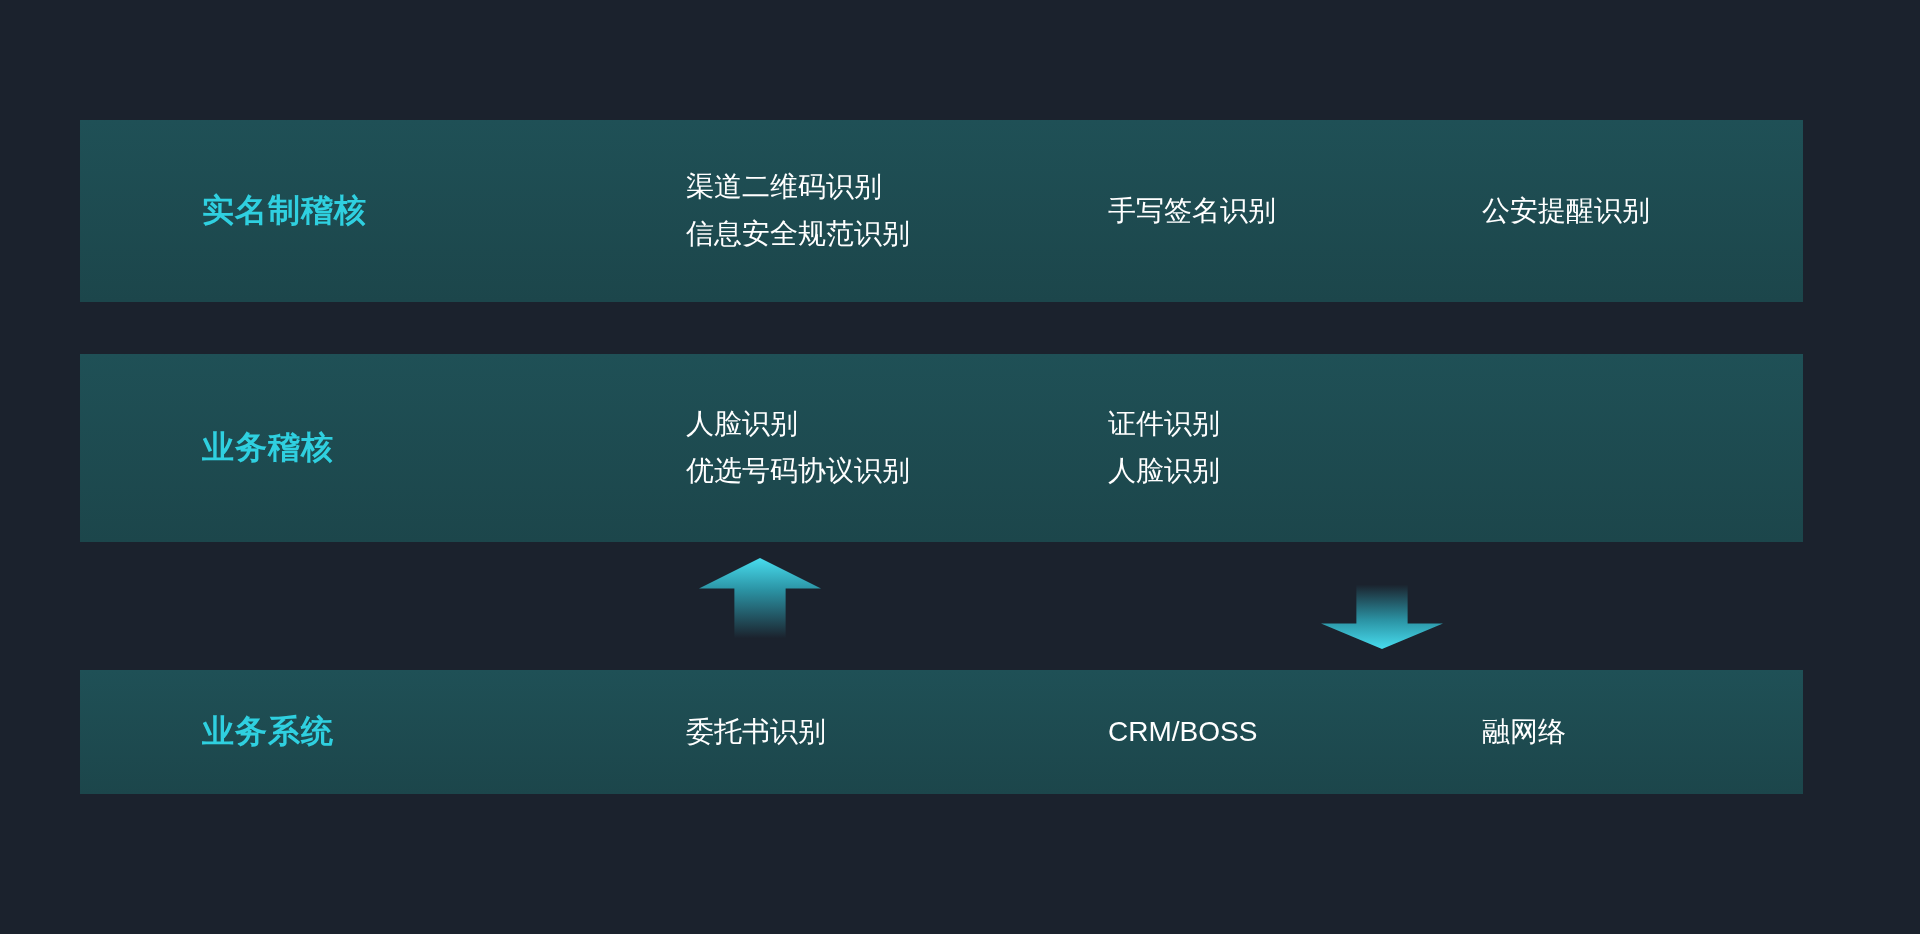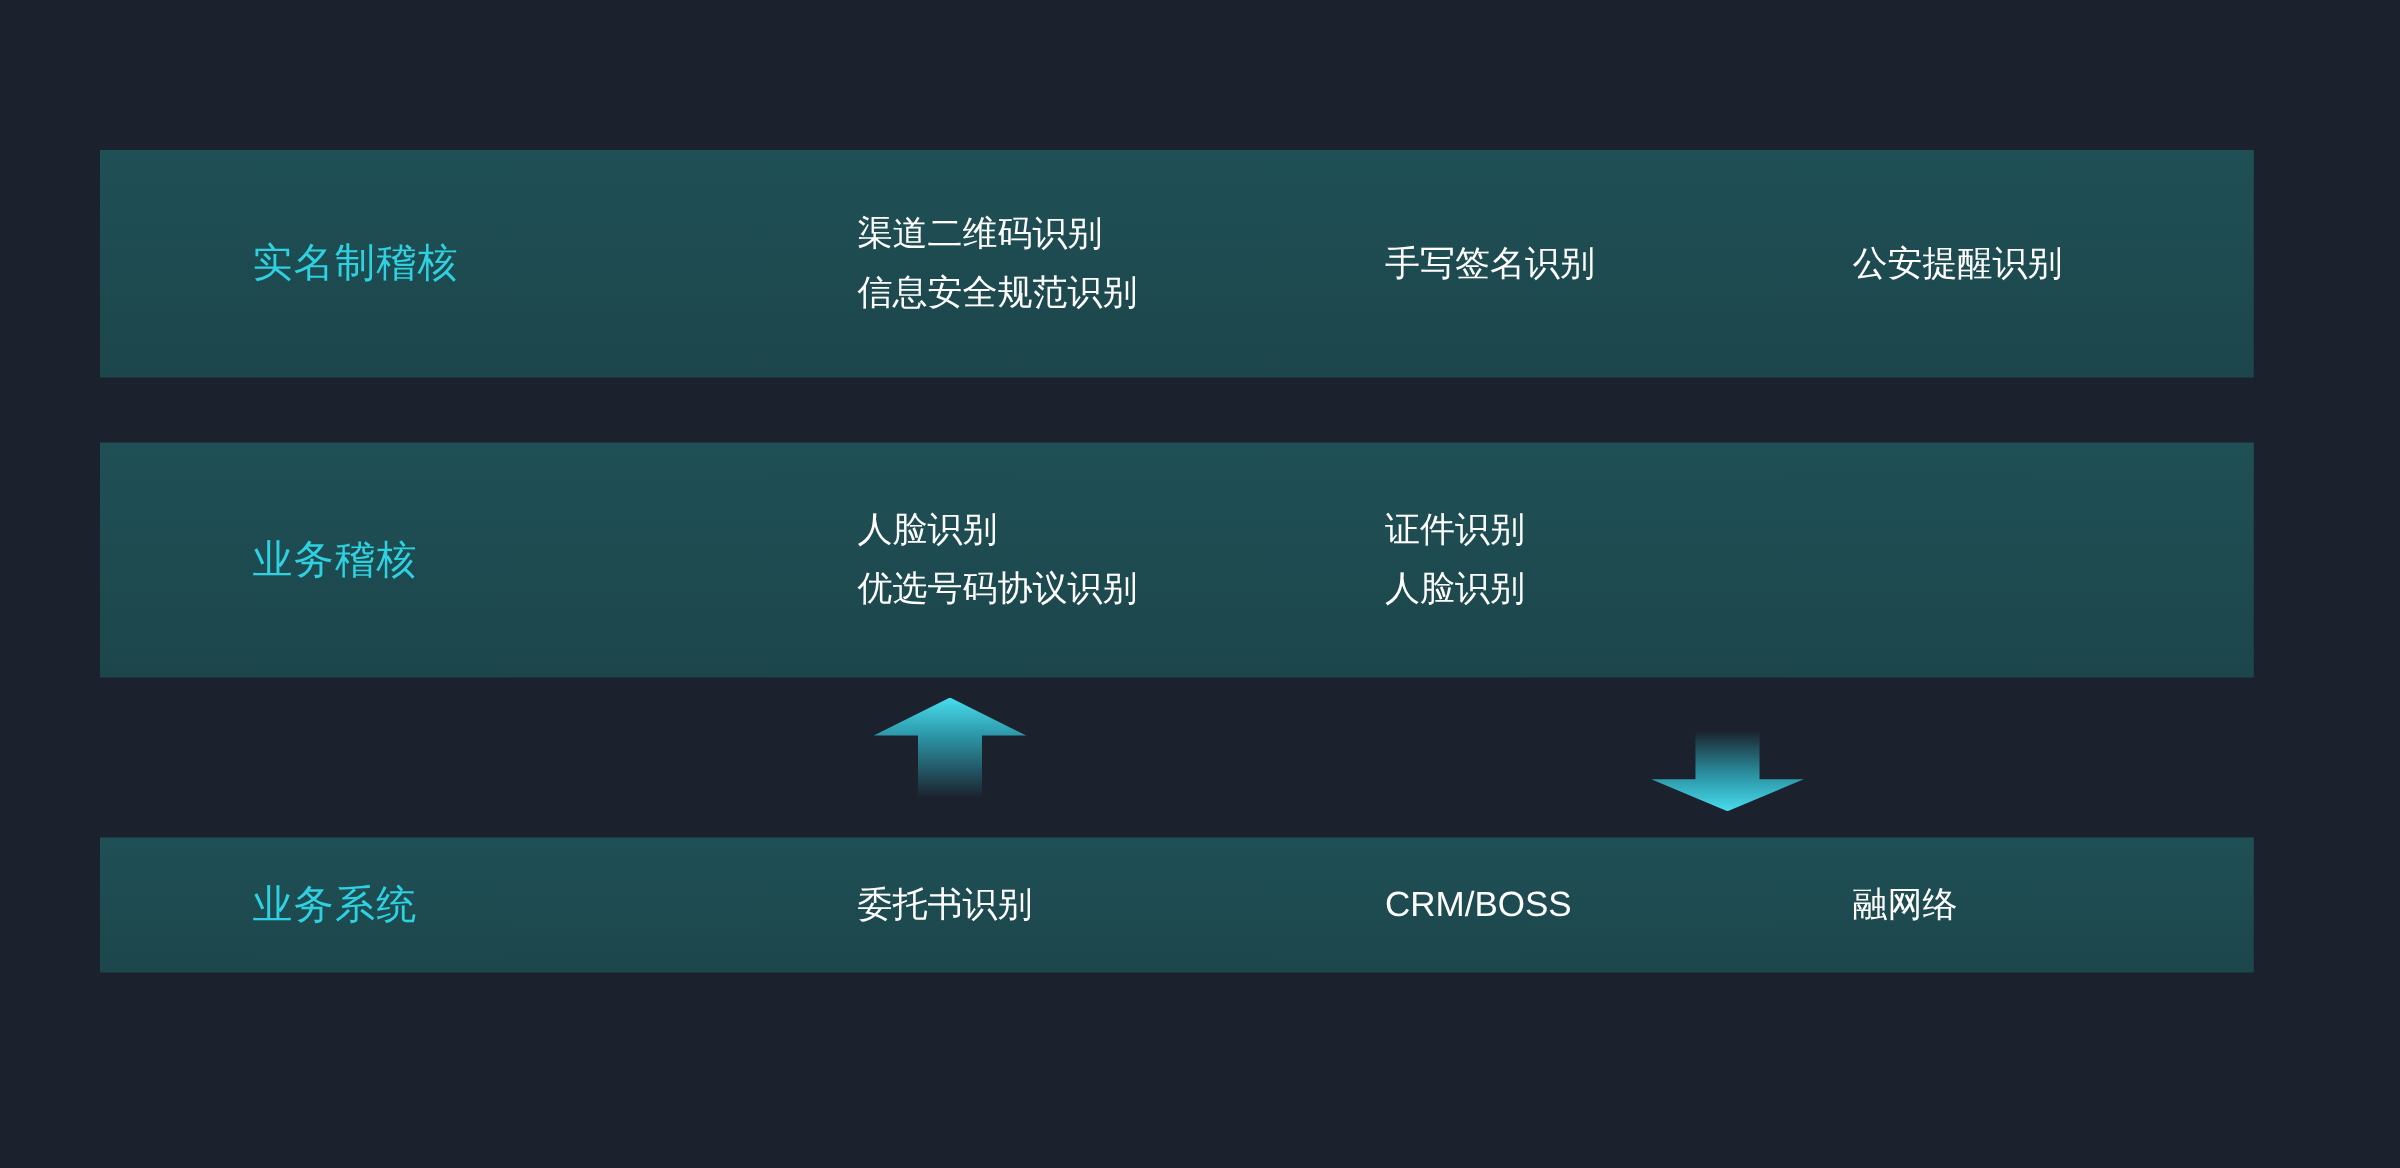--- a/index.html
+++ b/index.html
@@ -18,26 +18,26 @@
     position: absolute;
     left: 80px;
     width: 1723px;
     background: linear-gradient(180deg, #1f5056 0%, #1c464b 100%);
     display: grid;
     grid-template-columns: 606px 422px 374px 1fr;
     align-items: center;
   }
   .band-1 { top: 120px; height: 182px; }
   .band-2 { top: 354px; height: 188px; }
-  .band-3 { top: 670px; height: 108px; }
+  .band-3 { top: 670px; height: 124px; }
   .band-label {
     padding-left: 122px;
     color: #2fd0e0;
     font-size: 32px;
-    font-weight: 400;
+    font-weight: 700;
     letter-spacing: 1px;
     white-space: nowrap;
   }
   .col {
     display: flex;
     flex-direction: column;
     gap: 16px;
     color: #ffffff;
     font-size: 28px;
     line-height: 1.1;

